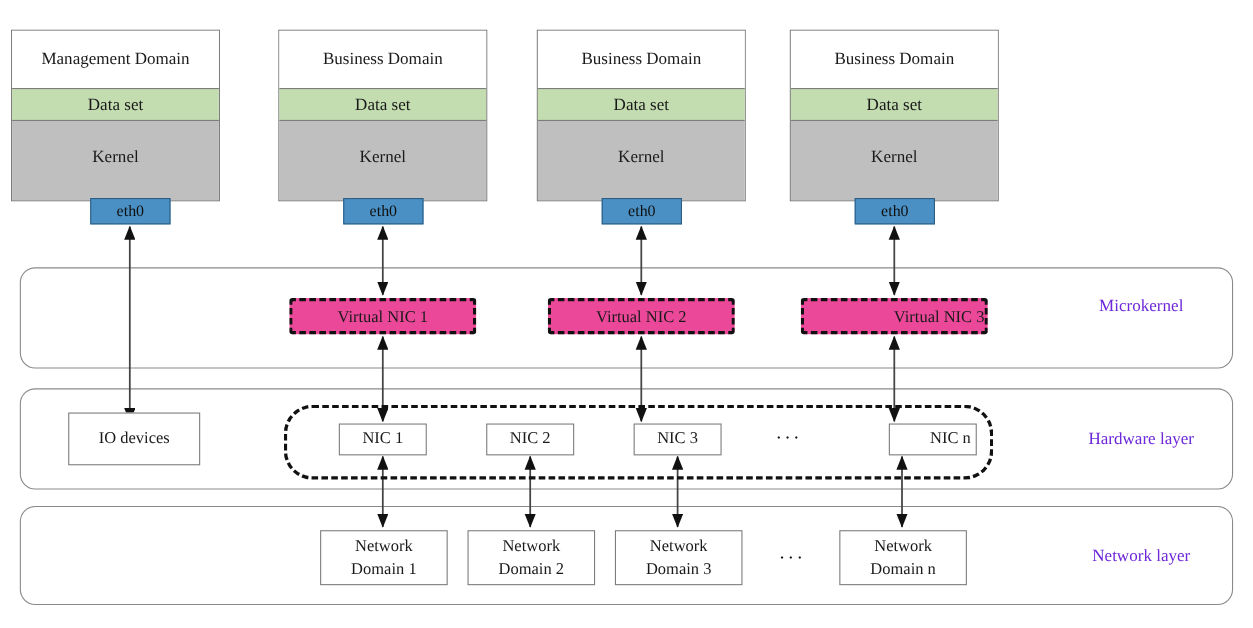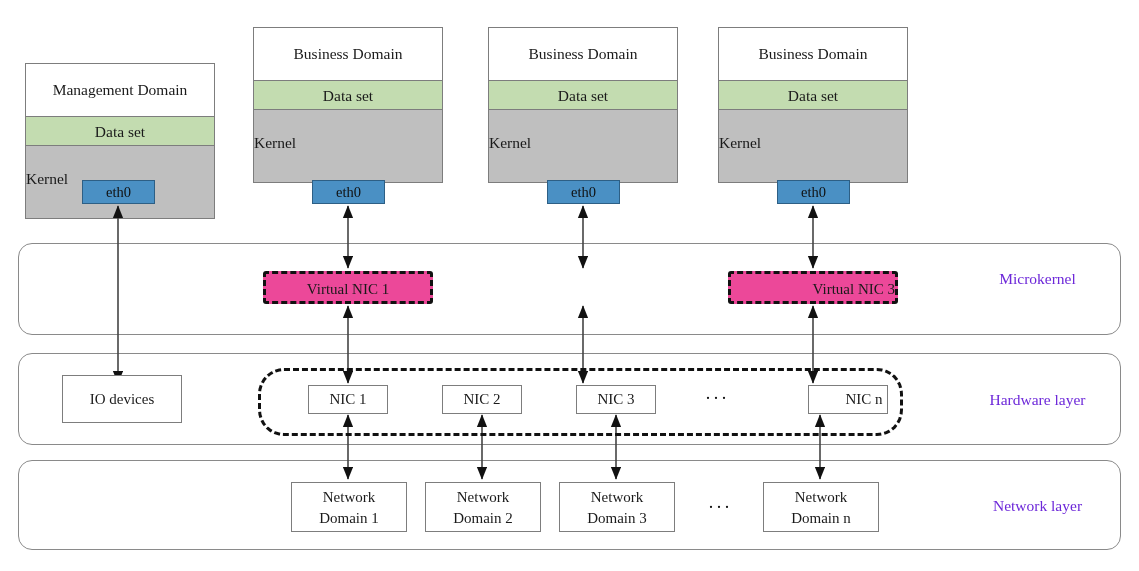--- a/index.html
+++ b/index.html
@@ -41,21 +41,21 @@
     text-align: center;
     font-size: 15.5px;
     background: #c3dcb0;
     border-top: 1px solid #7d7d7d;
     border-bottom: 1px solid #7d7d7d;
     box-sizing: border-box;
   }
   .domain-kernel {
     height: 72px;
     line-height: 66px;
-    text-align: left;
+    text-align: center;
     font-size: 15.5px;
     background: #bfbfbf;
     box-sizing: border-box;
   }
   .eth-box {
     position: absolute;
     width: 73px;
     height: 24px;
     line-height: 23px;
     text-align: center;
@@ -192,21 +192,21 @@
 
     <line x1="348" y1="415" x2="348" y2="479" stroke="#444" stroke-width="1.6" marker-start="url(#ah-start)" marker-end="url(#ah-end)"></line>
 
     <line x1="482" y1="415" x2="482" y2="479" stroke="#444" stroke-width="1.6" marker-start="url(#ah-start)" marker-end="url(#ah-end)"></line>
 
     <line x1="616" y1="415" x2="616" y2="479" stroke="#444" stroke-width="1.6" marker-start="url(#ah-start)" marker-end="url(#ah-end)"></line>
 
     <line x1="820" y1="415" x2="820" y2="479" stroke="#444" stroke-width="1.6" marker-start="url(#ah-start)" marker-end="url(#ah-end)"></line>
   </svg>
 
-  <div class="domain-col" style="left:25px; top:27px;margin-top:36px;">
+  <div class="domain-col" style="left:10px; top:27px;">
     <div class="domain-title">Management Domain</div>
     <div class="domain-dataset">Data set</div>
     <div class="domain-kernel">Kernel</div>
   </div>
   <div class="eth-box" style="left:82px; top:180px;">eth0</div>
 
   <div class="domain-col" style="left:253px; top:27px;">
     <div class="domain-title">Business Domain</div>
     <div class="domain-dataset">Data set</div>
     <div class="domain-kernel">Kernel</div>
@@ -226,20 +226,21 @@
     <div class="domain-kernel">Kernel</div>
   </div>
   <div class="eth-box" style="left:777px; top:180px;">eth0</div>
 
   <div class="layer" style="top:243px; height:92px;"></div>
   <div class="layer-label" style="left:945px; top:268px; width:185px;">
     <div>Microkernel</div>
   </div>
 
   <div class="vnic" style="left:263px; top:271px;">Virtual NIC 1</div>
+  <div class="vnic" style="left:498px; top:271px;">Virtual NIC 2</div>
   <div class="vnic" style="left:728px; top:271px;text-align:right;">Virtual NIC 3</div>
 
   <div class="layer" style="top:353px; height:92px;"></div>
   <div class="layer-label" style="left:945px; top:389px; width:185px;">
     <div>Hardware layer</div>
   </div>
 
   <div class="hw-dashed-group"></div>
 
   <div class="solid-box io-box" style="left:62px; top:375px;">IO devices</div>

